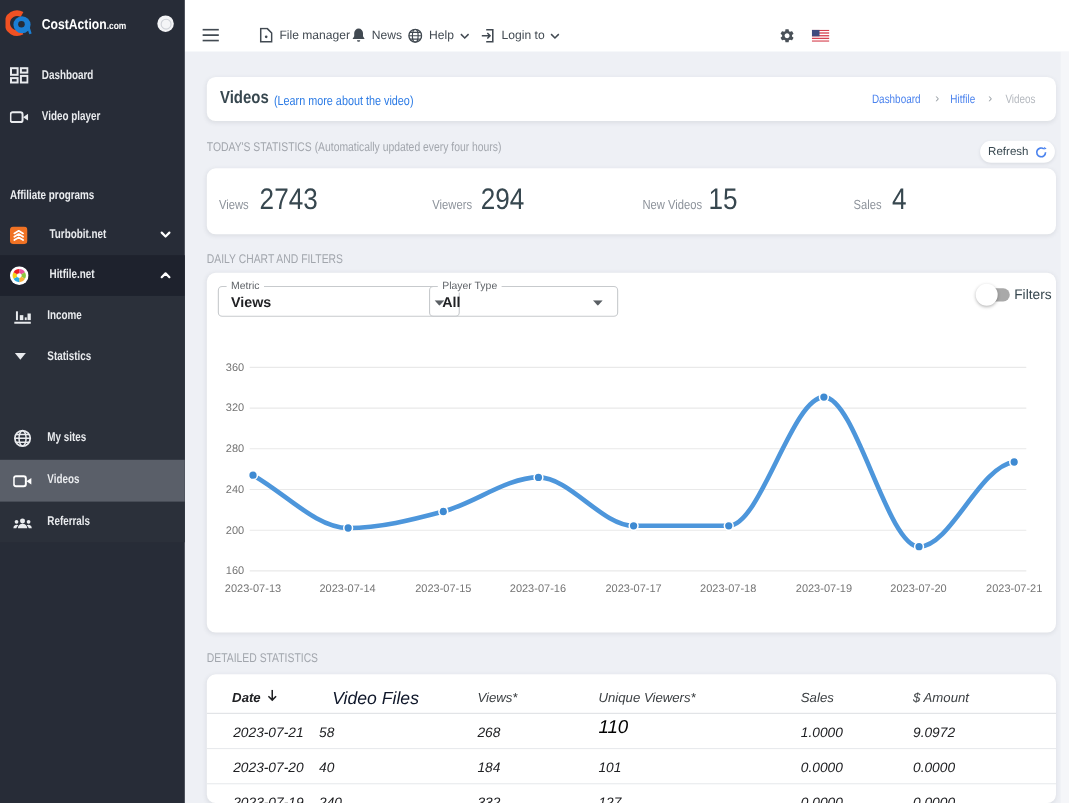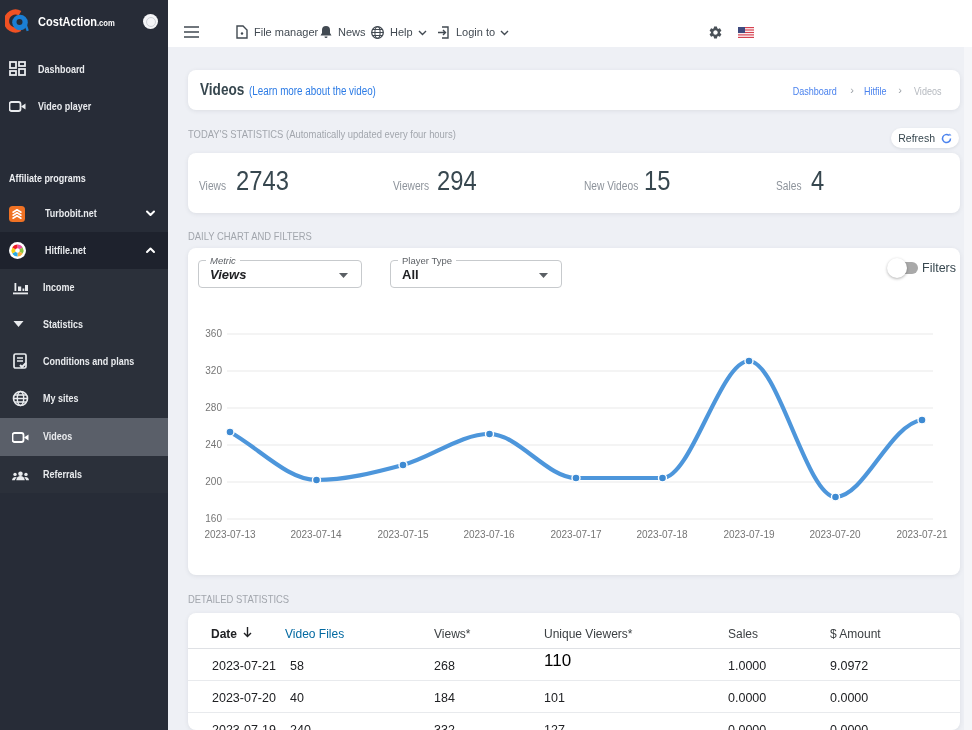--- a/index.html
+++ b/index.html
@@ -123,28 +123,20 @@
           </g>
         </svg>
       <div class="txt">Income</div>
     </div>
     <div class="sitem sub" style="top:306px;">
       <svg class="ic" style="top:14px;left:13px;width:11px;height:8px" viewBox="0 0 11 8">
           <path d="M0.5 1 L5.5 7 L10.5 1 Z" fill="#e9ebee"></path>
         </svg>
       <div class="txt">Statistics</div>
     </div>
-    <div class="sitem sub" style="top:343px;">
-      <svg class="ic" viewBox="0 0 17 17">
-          <rect x="2" y="1" width="12" height="14" rx="1.5" fill="none" stroke="#e9ebee" stroke-width="1.7"></rect>
-          <path d="M5 5 H11 M5 8 H11" stroke="#e9ebee" stroke-width="1.5"></path>
-          <path d="M8 12 l2 2 l4 -4" stroke="#e9ebee" stroke-width="2" fill="none"></path>
-        </svg>
-      <div class="txt">Conditions and plans</div>
-    </div>
     <div class="sitem sub" style="top:380px;">
       <svg class="ic" viewBox="0 0 17 17">
           <circle cx="8.5" cy="8.5" r="7" fill="none" stroke="#e9ebee" stroke-width="1.6"></circle>
           <ellipse cx="8.5" cy="8.5" rx="3.2" ry="7" fill="none" stroke="#e9ebee" stroke-width="1.4"></ellipse>
           <path d="M1.5 8.5 H15.5 M2.5 5 H14.5 M2.5 12 H14.5" stroke="#e9ebee" stroke-width="1.4"></path>
         </svg>
       <div class="txt">My sites</div>
     </div>
     <div class="sitem sub" id="videosrow" style="top:418px;height:38px;">
       <svg class="ic" style="top:11px" viewBox="0 0 17 17">
@@ -260,21 +252,21 @@
       <span class="stval" style="left:249px;">294</span>
       <span class="stlb" style="left:396px;">New Videos</span>
       <span class="stval" style="left:456px;">15</span>
       <span class="stlb" style="left:588px;">Sales</span>
       <span class="stval" style="left:623px;">4</span>
     </div>
 
     <div class="seclabel" style="top:183px;">DAILY CHART AND FILTERS</div>
 
     <div class="card" style="top:201px; height:327px;">
-      <div style="position:absolute;left:10px;top:12px;width:164px;height:28px;border:1px solid #c7cacd;border-radius:4px;font-style:italic;">
+      <div style="position:absolute;left:10px;top:12px;width:220px;height:28px;border:1px solid #c7cacd;border-radius:4px;">
         <span style="position:absolute;left:7px;top:-6px;background:#fff;padding:0 4px;font-size:9.5px;color:#5f6368;">Metric</span>
         <span style="position:absolute;left:11px;top:6px;font-size:13px;font-weight:bold;color:#202124;">Views</span>
         <svg width="9" height="5" viewBox="0 0 9 5" style="position:absolute;right:13px;top:12px;">
             <path d="M0 0 L9 0 L4.5 5 Z" fill="#5a5f64"></path>
           </svg>
       </div>
       <div style="position:absolute;left:202px;top:12px;width:172px;height:28px;border:1px solid #c7cacd;border-radius:4px;">
         <span style="position:absolute;left:7px;top:-6px;background:#fff;padding:0 4px;font-size:9.5px;color:#5f6368;">Player Type</span>
         <span style="position:absolute;left:11px;top:6px;font-size:13px;font-weight:bold;color:#202124;">All</span>
         <svg width="9" height="5" viewBox="0 0 9 5" style="position:absolute;right:13px;top:12px;">
@@ -322,27 +314,27 @@
           <circle cx="662.5" cy="478" r="4"></circle>
           <circle cx="749" cy="361" r="4"></circle>
           <circle cx="835.5" cy="497" r="4"></circle>
           <circle cx="922" cy="420" r="4"></circle>
         </g>
       </svg>
     </div>
 
     <div class="seclabel" style="top:546px;">DETAILED STATISTICS</div>
 
-    <div class="card" style="top:566px; height:117px; overflow:hidden;">
+    <div class="card" style="top:566px; height:117px; overflow:hidden;font-style:italic;">
       <div style="position:absolute;left:0;top:0;width:772px;height:36px;border-bottom:1px solid #dfe1e5;">
         <span style="position:absolute;left:23px;top:14px;font-size:12px;font-weight:bold;color:#202124;">Date</span>
         <svg width="9" height="11" viewBox="0 0 9 11" style="position:absolute;left:55px;top:14px;">
             <path d="M4.5 0 V9 M1 6 L4.5 9.5 L8 6" fill="none" stroke="#202124" stroke-width="1.4"></path>
           </svg>
-        <span style="position:absolute;left:97px;top:14px;font-size:12px;color:#0369a1;">Video Files</span>
+        <span style="position:absolute;left:114px;top:14px;font-size:16px;color:#0f172a;">Video Files</span>
         <span style="position:absolute;left:246px;top:14px;font-size:12px;color:#3c4043;">Views*</span>
         <span style="position:absolute;left:356px;top:14px;font-size:12px;color:#3c4043;">Unique Viewers*</span>
         <span style="position:absolute;left:540px;top:14px;font-size:12px;color:#3c4043;">Sales</span>
         <span style="position:absolute;left:642px;top:14px;font-size:12px;color:#3c4043;">$ Amount</span>
       </div>
       <div style="position:absolute;left:0;top:36px;width:772px;height:32px;border-bottom:1px solid #e8eaed;">
         <span style="position:absolute;left:24px;top:10px;font-size:12.5px;color:#202124;">2023-07-21</span>
         <span style="position:absolute;left:102px;top:10px;font-size:12.5px;color:#202124;">58</span>
         <span style="position:absolute;left:246px;top:10px;font-size:12.5px;color:#202124;">268</span>
         <span style="position:absolute;left:356px;top:2px;font-size:17px;color:#000000;">110</span>

